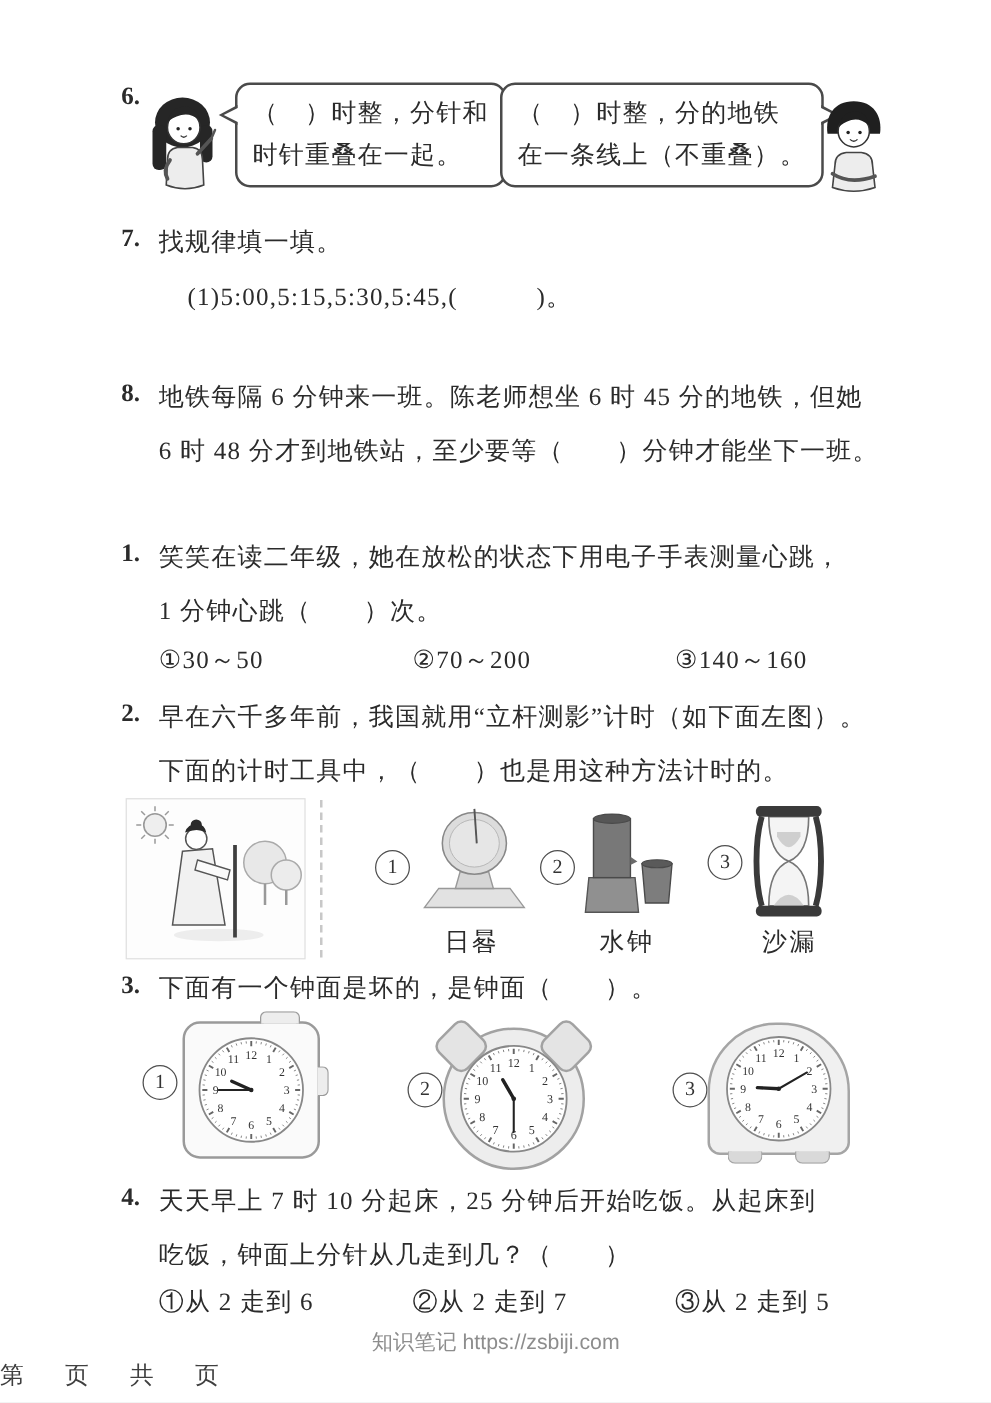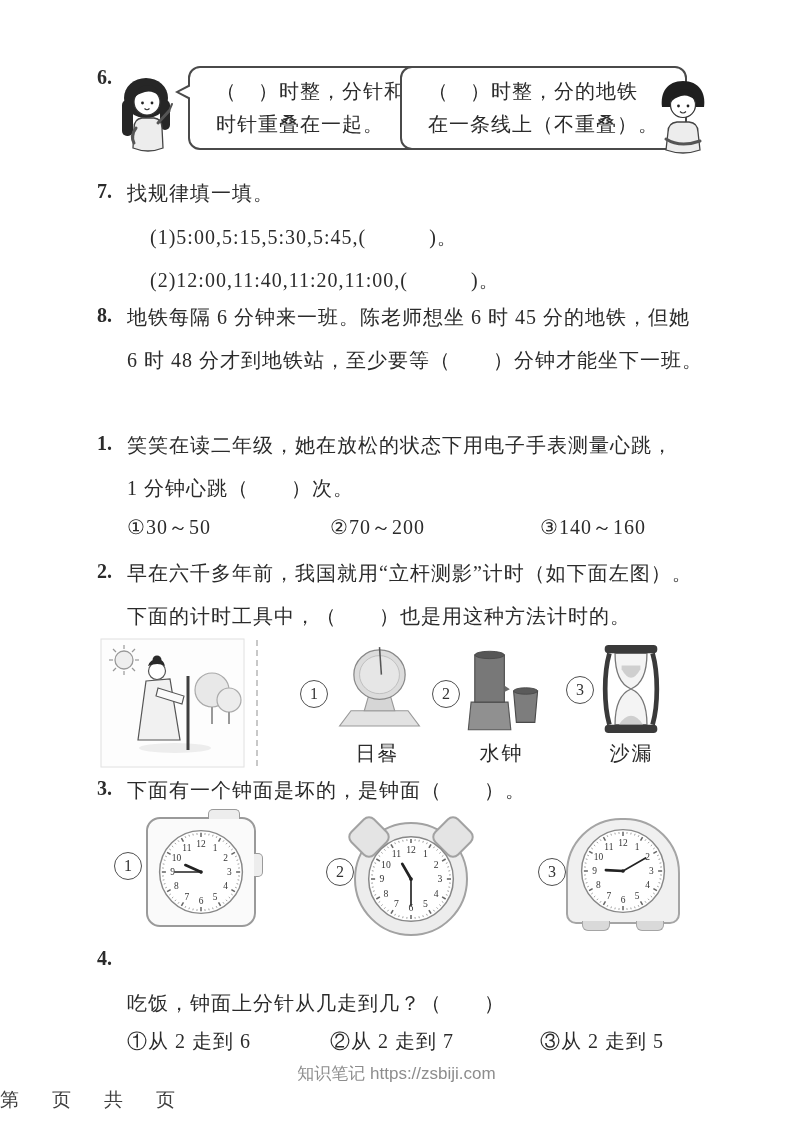--- a/index.html
+++ b/index.html
@@ -2,21 +2,21 @@
 <html><head>
 <meta charset="utf-8">
 <style>
   html,body{margin:0;padding:0;background:#e9e9e9;}
   .page{position:relative;width:793px;height:1122px;background:#ffffff;margin:0 auto;
         font-family:"Liberation Serif","DejaVu Serif",serif;color:#2b2b2b;overflow:hidden;}
   .abs{position:absolute;white-space:nowrap;}
   .qnum{font-weight:bold;font-size:20px;}
   .bodyline{font-size:20px;letter-spacing:1px;}
   .sechead{font-family:"Liberation Sans","DejaVu Sans",sans-serif;font-weight:bold;font-size:21px;color:#1c1c1c;}
-  .bubble{border:2px solid #4a4a4a;border-radius:12px;background:#fff;padding:7px 26px;}
+  .bubble{border:2px solid #4a4a4a;border-radius:12px;background:#fff;padding:7px 12px;}
   .bubble .bline{font-size:20px;line-height:33px;letter-spacing:1px;}
   .tail-l::before{content:'';position:absolute;left:-15px;top:16px;border-top:8px solid transparent;
     border-bottom:8px solid transparent;border-right:15px solid #4a4a4a;}
   .tail-l::after{content:'';position:absolute;left:-11px;top:18px;border-top:6px solid transparent;
     border-bottom:6px solid transparent;border-right:12px solid #fff;}
   .tail-r::before{content:'';position:absolute;right:-15px;top:16px;border-top:8px solid transparent;
     border-bottom:8px solid transparent;border-left:15px solid #4a4a4a;}
   .tail-r::after{content:'';position:absolute;right:-11px;top:18px;border-top:6px solid transparent;
     border-bottom:6px solid transparent;border-left:12px solid #fff;}
   .badge{position:absolute;width:26px;height:26px;border:1.6px solid #4f4f4f;border-radius:50%;
@@ -82,21 +82,20 @@
         <circle cx="40" cy="30" r="1.4" fill="#222"></circle>
       <path d="M32,35.5 Q35,38.5 38,35.5" stroke="#333" stroke-width="1.1" fill="none"></path>
       <path d="M20,56 Q20,47 29,46 L41,46 Q50,47 50,56 L52,74 Q35,80 18,74 Z" fill="#ededed" stroke="#444" stroke-width="1.3"></path>
       <path d="M18,63 Q32,72 52,65" stroke="#555" stroke-width="3" fill="none" stroke-linecap="round"></path>
     </svg>
   </div>
 
   <span class="abs qnum" style="left:97px;top:180px">7.</span>
   <span class="abs bodyline" style="left:127px;top:180px">找规律填一填。</span>
   <span class="abs bodyline" style="left:150px;top:224px">(1)5:00,5:15,5:30,5:45,(　　　)。</span>
-  <span class="abs bodyline" style="left:150px;top:267px">(2)12:00,11:40,11:20,11:00,(　　　)。</span>
 
   <span class="abs qnum" style="left:97px;top:304px">8.</span>
   <span class="abs bodyline" style="left:127px;top:304px">地铁每隔 6 分钟来一班。陈老师想坐 6 时 45 分的地铁，但她</span>
   <span class="abs bodyline" style="left:127px;top:347px">6 时 48 分才到地铁站，至少要等（　　）分钟才能坐下一班。</span>
 
 
   <span class="abs qnum" style="left:97px;top:432px">1.</span>
   <span class="abs bodyline" style="left:127px;top:432px">笑笑在读二年级，她在放松的状态下用电子手表测量心跳，</span>
   <span class="abs bodyline" style="left:127px;top:475px">1 分钟心跳（　　）次。</span>
   <span class="abs bodyline" style="left:127px;top:514px">①30～50</span>
@@ -423,20 +422,21 @@
           <text x="22.720199780790185" y="37.85" text-anchor="middle" font-size="10.5" fill="#333" font-family="'Liberation Serif','DejaVu Serif',serif">10</text>
           <text x="34.249999999999986" y="26.320199780790194" text-anchor="middle" font-size="10.5" fill="#333" font-family="'Liberation Serif','DejaVu Serif',serif">11</text>
           <text x="49.99999999999999" y="22.1" text-anchor="middle" font-size="10.5" fill="#333" font-family="'Liberation Serif','DejaVu Serif',serif">12</text>
           <line x1="50" y1="50" x2="31.026038839663098" y2="49.005616831384074" stroke="#222" stroke-width="3" stroke-linecap="round"></line>
           <line x1="50" y1="50" x2="75.11473670974873" y2="35.5" stroke="#222" stroke-width="1.8" stroke-linecap="round"></line>
           <circle cx="50" cy="50" r="2" fill="#222"></circle>
         </svg></div>
   </div>
 
   <span class="abs qnum" style="left:97px;top:947px">4.</span>
+  <span class="abs bodyline" style="left:127px;top:947px">天天早上 7 时 10 分起床，25 分钟后开始吃饭。从起床到</span>
   <span class="abs bodyline" style="left:127px;top:990px">吃饭，钟面上分针从几走到几？（　　）</span>
   <span class="abs bodyline" style="left:127px;top:1028px">①从 2 走到 6</span>
   <span class="abs bodyline" style="left:330px;top:1028px">②从 2 走到 7</span>
   <span class="abs bodyline" style="left:540px;top:1028px">③从 2 走到 5</span>
 
   <div class="abs wm" style="left:0;top:1062px">知识笔记 https://zsbiji.com</div>
   <div class="abs pagelabel" style="left:0;top:1087px">第　页　共　页</div>
 
 </div>
 

